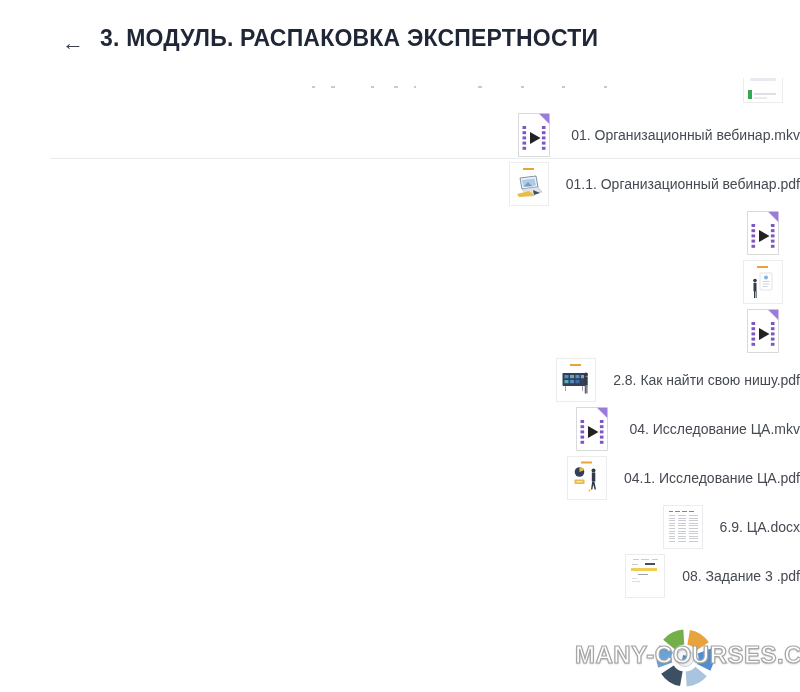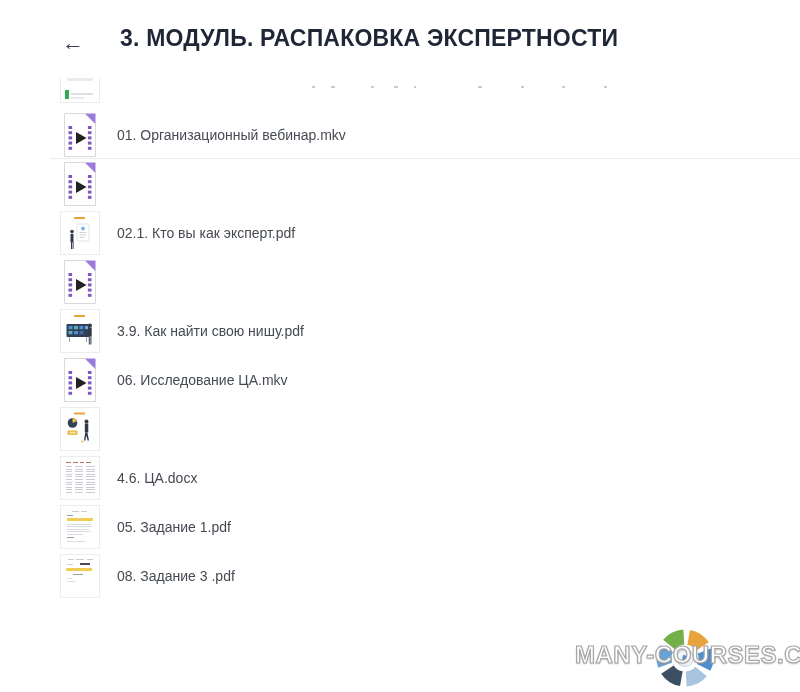--- a/index.html
+++ b/index.html
@@ -8,30 +8,30 @@
     overflow:hidden; font-family:"Liberation Sans", sans-serif;
   }
 
   
   .back-btn {
     position:absolute; left:58px; top:28px; width:30px; height:30px;
     display:flex; align-items:center; justify-content:center;
     font-size:22px; color:#39404c; cursor:pointer; user-select:none;
   }
   .page-title {
-    position:absolute; left:120px; top:25px;
+    position:absolute; left:100px; top:25px;
     font-size:23px; font-weight:bold; color:#1f2737; letter-spacing:0.2px;
     white-space:nowrap;
   }
 
   
   .file-list { position:absolute; top:78px; left:0; right:0; bottom:0; overflow:hidden; }
   .file-row {
     height:49px; display:flex; align-items:center; padding-left:60px;
-    position:relative; cursor:pointer;
+    position:relative; cursor:pointer;justify-content:flex-end;
   }
   .file-row.partial { margin-top:-17px; }
   .file-row.with-sep::after {
     content:""; position:absolute; left:50px; right:0; bottom:0; height:1px;
     background:#e9ebee;
   }
   .file-icon { width:40px; height:44px; margin-right:17px; flex:none; position:relative; }
   .file-row.partial .file-icon { align-self:flex-start; margin-top:-2px; }
   .file-label { font-size:14px; color:#454a52; white-space:nowrap; }
 
@@ -169,20 +169,35 @@
               <rect x="27.9" y="23.4" width="3.6" height="3"></rect>
               <rect x="27.9" y="28.6" width="3.6" height="3"></rect>
               <rect x="27.9" y="33.8" width="3.6" height="3"></rect>
           </g>
           <polygon points="16,19 16,31 26.5,25" fill="#222"></polygon>
         </svg>
       </div>
       <div class="file-label">01. Организационный вебинар.mkv</div>
     </div>
 
+    <div class="file-row">
+      <div class="file-icon">
+        <svg width="40" height="44" viewBox="0 0 40 44">
+          <rect x="0.5" y="0.5" width="39" height="43" fill="#fff" stroke="#ececec"></rect>
+          <rect x="14" y="6" width="11" height="2" fill="#e8a33d"></rect>
+          <polygon points="11,16 27,14 29,25 13,27" fill="#edf2f8" stroke="#65758c" stroke-width="0.8"></polygon>
+          <polygon points="13,18 25.5,16.5 27,23.5 14.5,25" fill="#aecbe8"></polygon>
+          <polygon points="15,24.5 19,20 23,24 26,24.3" fill="#6f8fae" opacity="0.8"></polygon>
+          <polygon points="13,27 29,25 33,30 17,32" fill="#dfe4ea" stroke="#9aa4b2" stroke-width="0.5"></polygon>
+          <polygon points="8,32 20,29 26,34 10,35" fill="#e9bc4a"></polygon>
+          <polygon points="24,28 31,31 25,33" fill="#3c4f63"></polygon>
+        </svg>
+      </div>
+      <div class="file-label">01.1. Организационный вебинар.pdf</div>
+    </div>
 
     <div class="file-row">
       <div class="file-icon">
         <svg width="40" height="44" viewBox="0 0 40 44">
           <path d="M4.5,0.5 H25 L35.5,11 V43.5 H4.5 Z" fill="#fff" stroke="#d9d9d9"></path>
           <polygon points="25,0.5 35.5,0.5 35.5,11" fill="#9b7bd9"></polygon>
           <g fill="#7e57c2">
             <rect x="8.5" y="13" width="3.6" height="3"></rect>
               <rect x="8.5" y="18.2" width="3.6" height="3"></rect>
               <rect x="8.5" y="23.4" width="3.6" height="3"></rect>
@@ -208,21 +223,20 @@
           <circle cx="23" cy="17.5" r="2" fill="#7fb3e8"></circle>
           <rect x="19.5" y="21" width="7" height="1" fill="#cfd4da"></rect>
           <rect x="19.5" y="23.5" width="7" height="1" fill="#cfd4da"></rect>
           <rect x="19.5" y="26" width="5" height="1" fill="#cfd4da"></rect>
           <circle cx="12" cy="20.5" r="1.8" fill="#323a47"></circle>
           <rect x="10.5" y="22.8" width="3" height="8.5" fill="#323a47"></rect>
           <rect x="11" y="31" width="1" height="7" fill="#323a47"></rect>
           <rect x="12.6" y="31" width="1" height="7" fill="#323a47"></rect>
         </svg>
       </div>
-      <div class="file-label">02.1. Кто вы как эксперт.pdf</div>
     </div>
 
     <div class="file-row">
       <div class="file-icon">
         <svg width="40" height="44" viewBox="0 0 40 44">
           <path d="M4.5,0.5 H25 L35.5,11 V43.5 H4.5 Z" fill="#fff" stroke="#d9d9d9"></path>
           <polygon points="25,0.5 35.5,0.5 35.5,11" fill="#9b7bd9"></polygon>
           <g fill="#7e57c2">
             <rect x="8.5" y="13" width="3.6" height="3"></rect>
               <rect x="8.5" y="18.2" width="3.6" height="3"></rect>
@@ -254,21 +268,21 @@
             <rect x="14" y="22" width="4" height="3.2" fill="#4f8fd0"></rect>
             <rect x="19.5" y="22" width="4" height="3.2" fill="#3f6fa8"></rect>
           <rect x="9" y="28" width="1" height="5" fill="#9aa2af"></rect>
             <rect x="26" y="28" width="1" height="5" fill="#9aa2af"></rect>
           <circle cx="30" cy="16.5" r="2" fill="#323a47"></circle>
           <rect x="28.3" y="18.5" width="3.4" height="9" fill="#323a47"></rect>
           <rect x="28.8" y="27.5" width="1" height="8" fill="#323a47"></rect>
           <rect x="30.4" y="27.5" width="1" height="8" fill="#323a47"></rect>
         </svg>
       </div>
-      <div class="file-label">3.9. Как найти свою нишу.pdf</div>
+      <div class="file-label">2.8. Как найти свою нишу.pdf</div>
     </div>
 
     <div class="file-row">
       <div class="file-icon">
         <svg width="40" height="44" viewBox="0 0 40 44">
           <path d="M4.5,0.5 H25 L35.5,11 V43.5 H4.5 Z" fill="#fff" stroke="#d9d9d9"></path>
           <polygon points="25,0.5 35.5,0.5 35.5,11" fill="#9b7bd9"></polygon>
           <g fill="#7e57c2">
             <rect x="8.5" y="13" width="3.6" height="3"></rect>
               <rect x="8.5" y="18.2" width="3.6" height="3"></rect>
@@ -277,73 +291,56 @@
               <rect x="8.5" y="33.8" width="3.6" height="3"></rect>
             <rect x="27.9" y="13" width="3.6" height="3"></rect>
               <rect x="27.9" y="18.2" width="3.6" height="3"></rect>
               <rect x="27.9" y="23.4" width="3.6" height="3"></rect>
               <rect x="27.9" y="28.6" width="3.6" height="3"></rect>
               <rect x="27.9" y="33.8" width="3.6" height="3"></rect>
           </g>
           <polygon points="16,19 16,31 26.5,25" fill="#222"></polygon>
         </svg>
       </div>
-      <div class="file-label">06. Исследование ЦА.mkv</div>
+      <div class="file-label">04. Исследование ЦА.mkv</div>
     </div>
 
     <div class="file-row">
       <div class="file-icon">
         <svg width="40" height="44" viewBox="0 0 40 44">
           <rect x="0.5" y="0.5" width="39" height="43" fill="#fff" stroke="#ececec"></rect>
           <rect x="14" y="5.5" width="11" height="2" fill="#e8a33d"></rect>
           <circle cx="12.5" cy="16" r="4.8" fill="#33405a"></circle>
           <path d="M12.5,16 L12.5,11.2 A4.8,4.8 0 0 1 16.9,14.2 Z" fill="#e9bc4a"></path>
           <rect x="7.5" y="23.5" width="10" height="4.5" rx="0.8" fill="#e9bc4a"></rect>
           <rect x="9.5" y="25.3" width="6" height="1" fill="#fff" opacity="0.85"></rect>
           <circle cx="26.5" cy="14.5" r="2" fill="#323a47"></circle>
           <rect x="24.8" y="16.5" width="3.5" height="9" fill="#323a47"></rect>
           <polygon points="25.2,25.5 24,33.5 25.3,33.5 26.3,28.5 27.6,33.5 29,33.5 27.4,25.5" fill="#323a47"></polygon>
           <circle cx="22.5" cy="34.5" r="1.1" fill="#e9bc4a"></circle>
         </svg>
       </div>
+      <div class="file-label">04.1. Исследование ЦА.pdf</div>
     </div>
 
     <div class="file-row">
       <div class="file-icon">
         <div class="thumb docx-table">
           <i class="h1"></i>
             <i class="h2"></i>
             <i class="h3"></i>
             <i class="h4"></i>
           <i class="col c1"></i>
             <i class="col c2"></i>
             <i class="col c3"></i>
         </div>
       </div>
-      <div class="file-label">4.6. ЦА.docx</div>
-    </div>
-
-    <div class="file-row">
-      <div class="file-icon">
-        <div class="thumb hl hl1">
-          <i class="gray d1"></i>
-            <i class="gray d2"></i>
-            <i class="dark b1"></i>
-            <i class="yellow y1"></i>
-          <i class="line l1"></i>
-            <i class="line l2"></i>
-            <i class="line l3"></i>
-            <i class="line l4"></i>
-            <i class="line l5"></i>
-          <i class="dark b2"></i>
-            <i class="line l6"></i>
-        </div>
-      </div>
-      <div class="file-label">05. Задание 1.pdf</div>
-    </div>
+      <div class="file-label">6.9. ЦА.docx</div>
+    </div>
+
 
 
     <div class="file-row">
       <div class="file-icon">
         <div class="thumb hl hl3">
           <i class="gray d1"></i>
             <i class="gray d2"></i>
             <i class="gray d3"></i>
           <i class="gray l0"></i>
             <i class="bx"></i>

